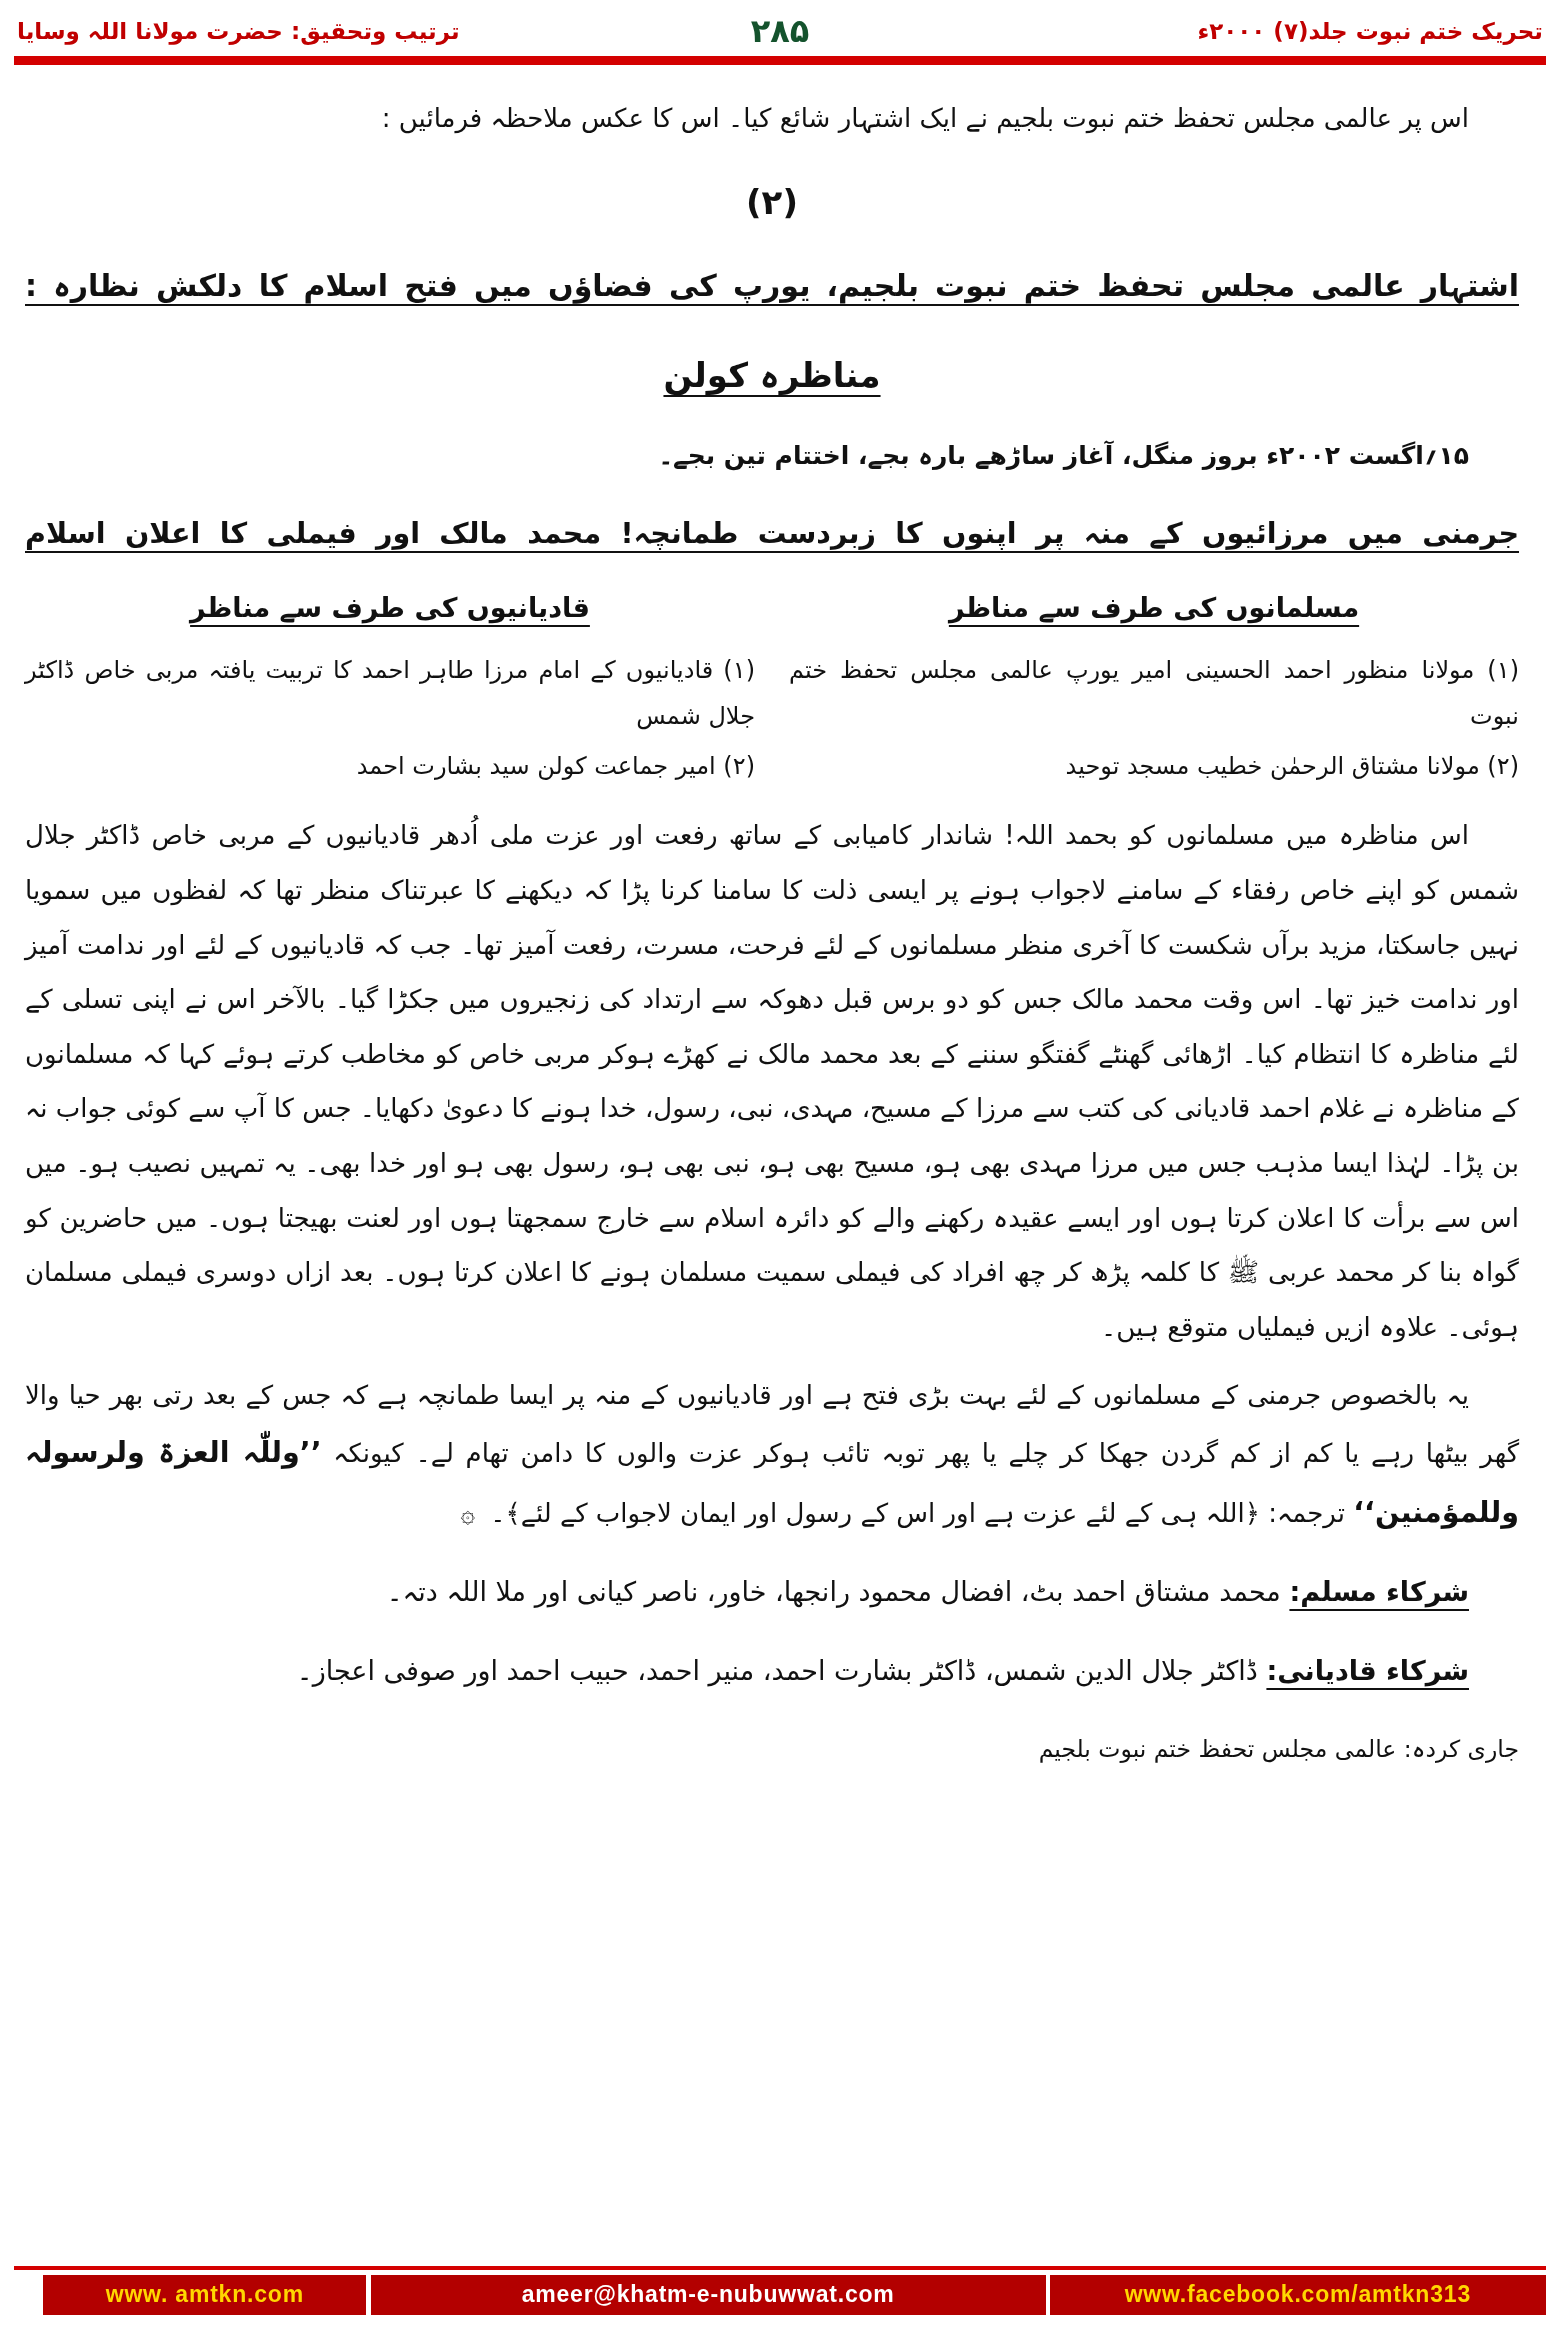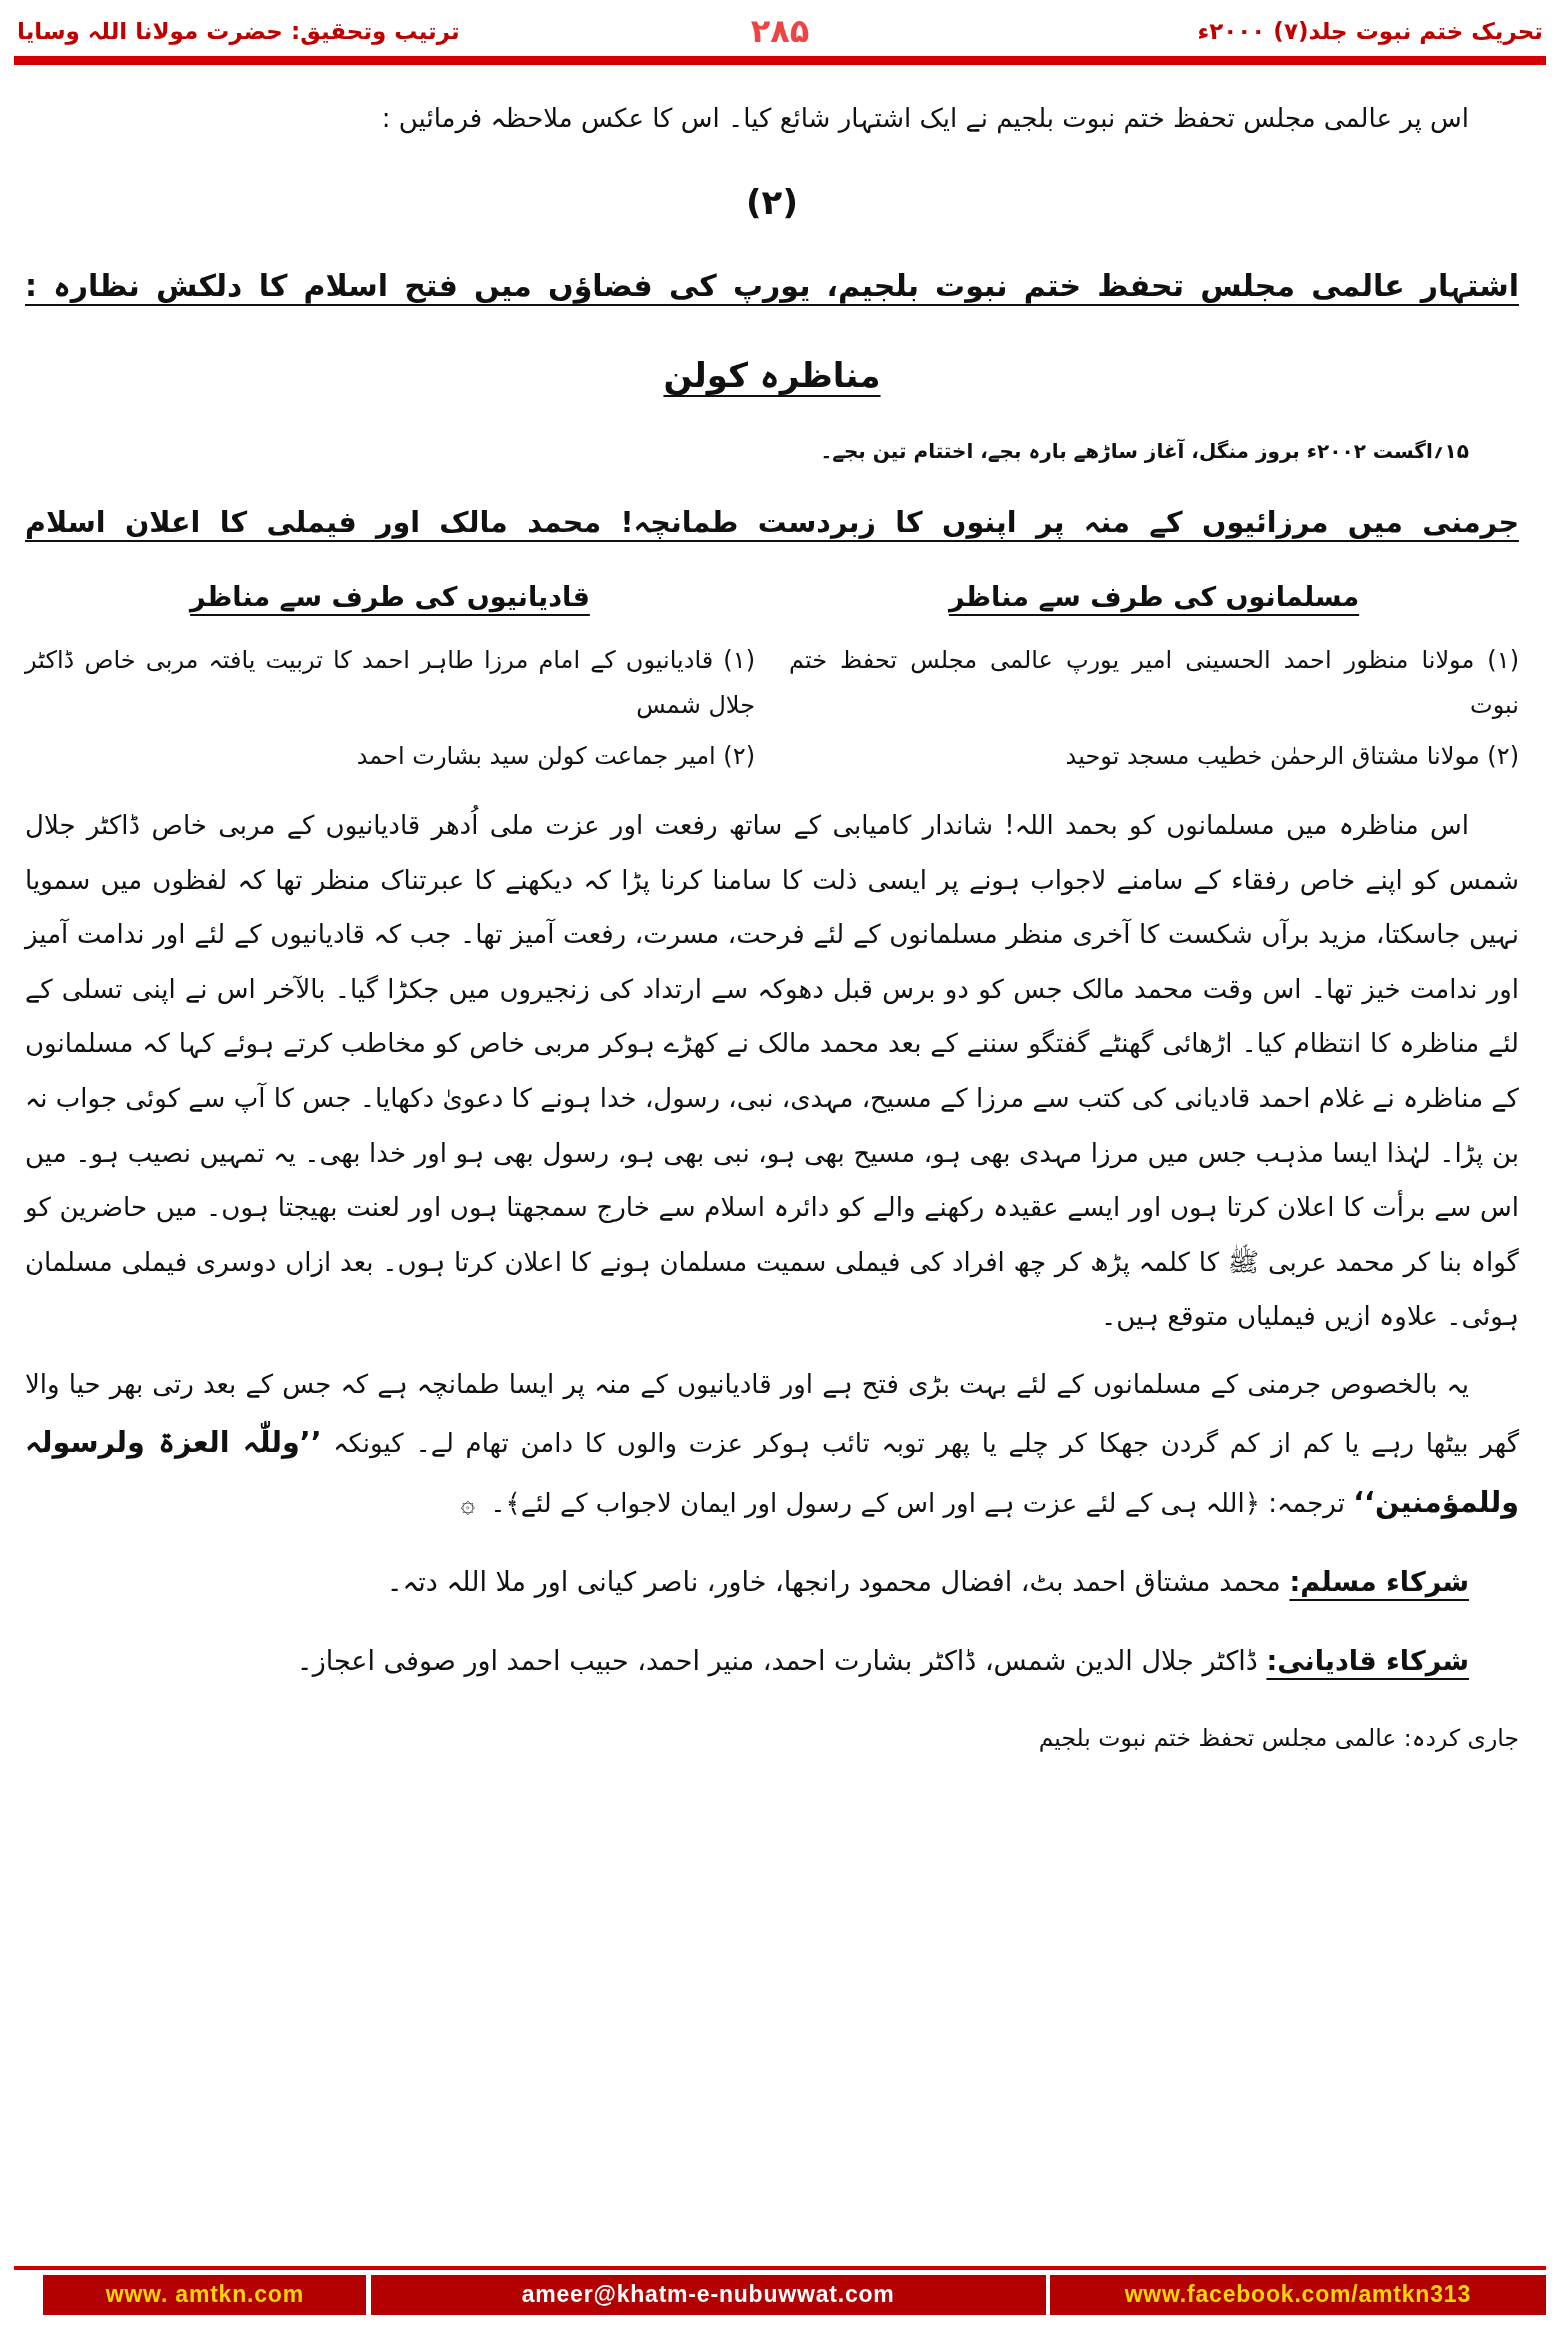--- a/index.html
+++ b/index.html
@@ -20,21 +20,21 @@
   .page-header {
     display: grid;
     grid-template-columns: 1fr auto 1fr;
     align-items: center;
     padding: 11.8px 17px 5px 17px;
   }
   .hdr-side { color: #c00000; font-size: 23px; font-weight: bold; }
   .hdr-left  { text-align: left; }
   .hdr-right { text-align: right; }
   .hdr-page-number {
-    color: #ef4444; font-size: 32px; font-weight: bold;
+    color: #14532d; font-size: 32px; font-weight: bold;
     text-align: center; padding: 0 25px;
   }
   .rule-double {
     margin: 1.7px 14.3px 0 14.3px;
     border-top: 7.6px solid #d40000;
     height: 5px;
     border-bottom: 2.5px solid #d40000;
   }
   .rule-double-bottom {
     margin: 0 14.3px 5px 14.3px;
@@ -73,21 +73,21 @@
     text-align-last: justify;
   }
   .subheading {
     font-size: 34px;
     font-weight: bold;
     text-align: center;
     margin: 23.5px 0 11.8px 0;
   }
   .date-line {
     font-weight: bold;
-    font-size: 20px;
+    font-size: 25px;
     margin: 18.5px 0 6.7px 0;
     text-indent: 50px;
   }
   .announcement {
     font-size: 28.6px;
     font-weight: bold;
     margin: 20px 0 11.8px 0;
     text-align: justify;
     text-align-last: justify;
   }

